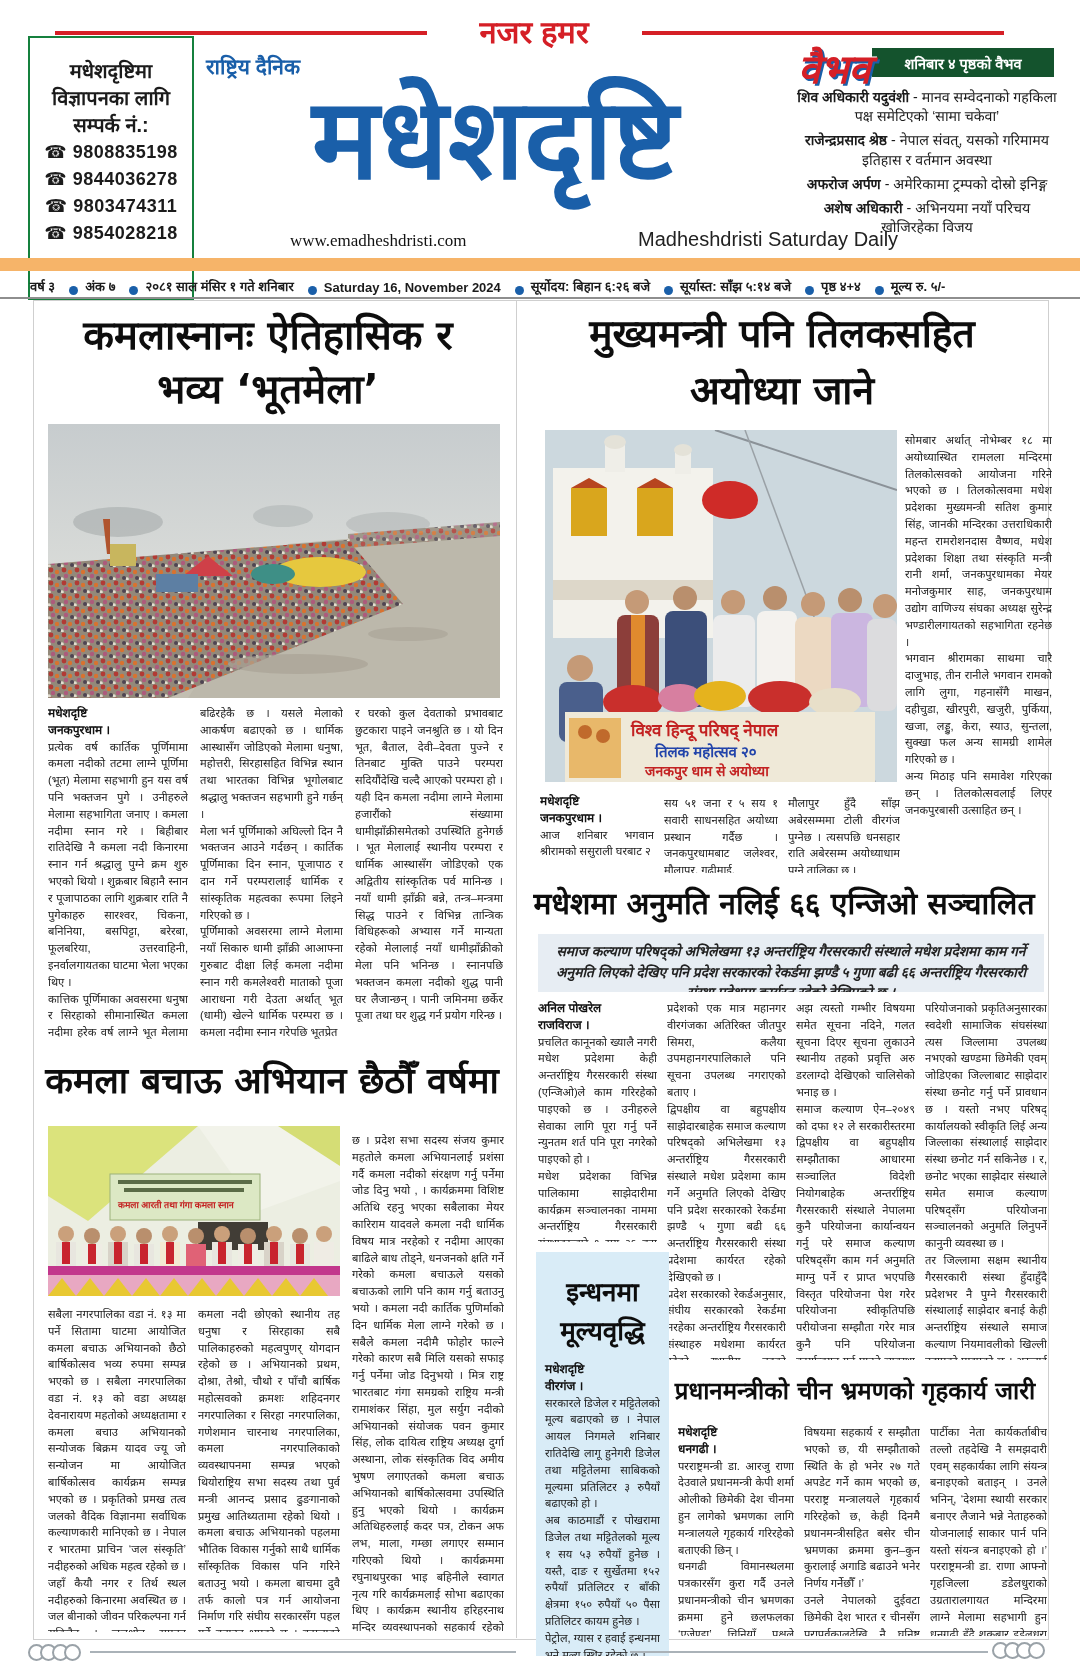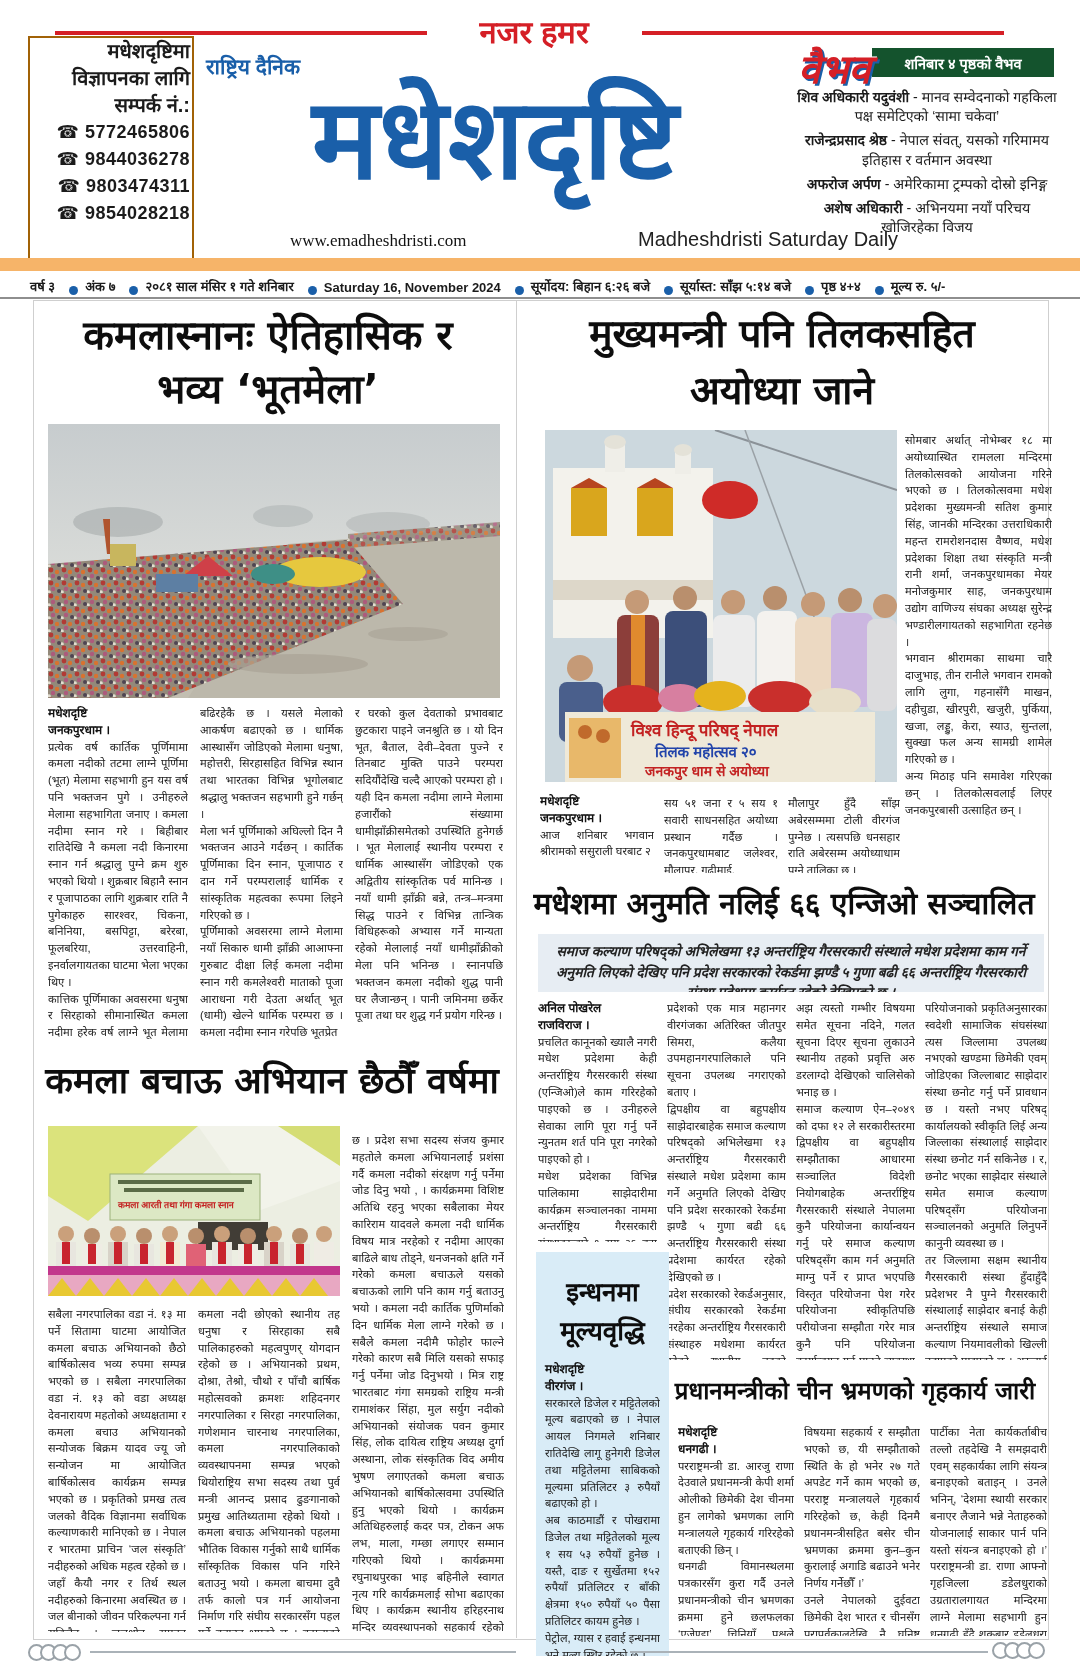--- a/index.html
+++ b/index.html
@@ -27,27 +27,27 @@
 </style>
 </head>
 <body>
 
 <div class="page">
 
   <div class="abs redline" style="left:55px;top:31px;width:372px;"></div>
   <div class="abs" style="left:428px;top:10px;width:212px;text-align:center;font-weight:700;font-size:31px;color:#d51f26;">नजर हमर</div>
   <div class="abs redline" style="left:642px;top:31px;width:362px;"></div>
 
-  <div class="abs" style="left:28px;top:36px;width:158px;height:220px;border:2px solid #a16207;padding:0 2px;text-align:right;">
+  <div class="abs" style="left:28px;top:36px;width:158px;height:220px;border:2px solid #15803d;padding:20px 2px;text-align:center;">
     <div class="adline">मधेशदृष्टिमा</div>
     <div class="adline">विज्ञापनका लागि</div>
     <div class="adline">सम्पर्क नं.:</div>
     <div class="phone">
       <span>☎</span>
-      <span>5772465806</span></div>
+      <span>9808835198</span></div>
     <div class="phone">
       <span>☎</span>
       <span>9844036278</span></div>
     <div class="phone">
       <span>☎</span>
       <span>9803474311</span></div>
     <div class="phone">
       <span>☎</span>
       <span>9854028218</span></div>
   </div>

